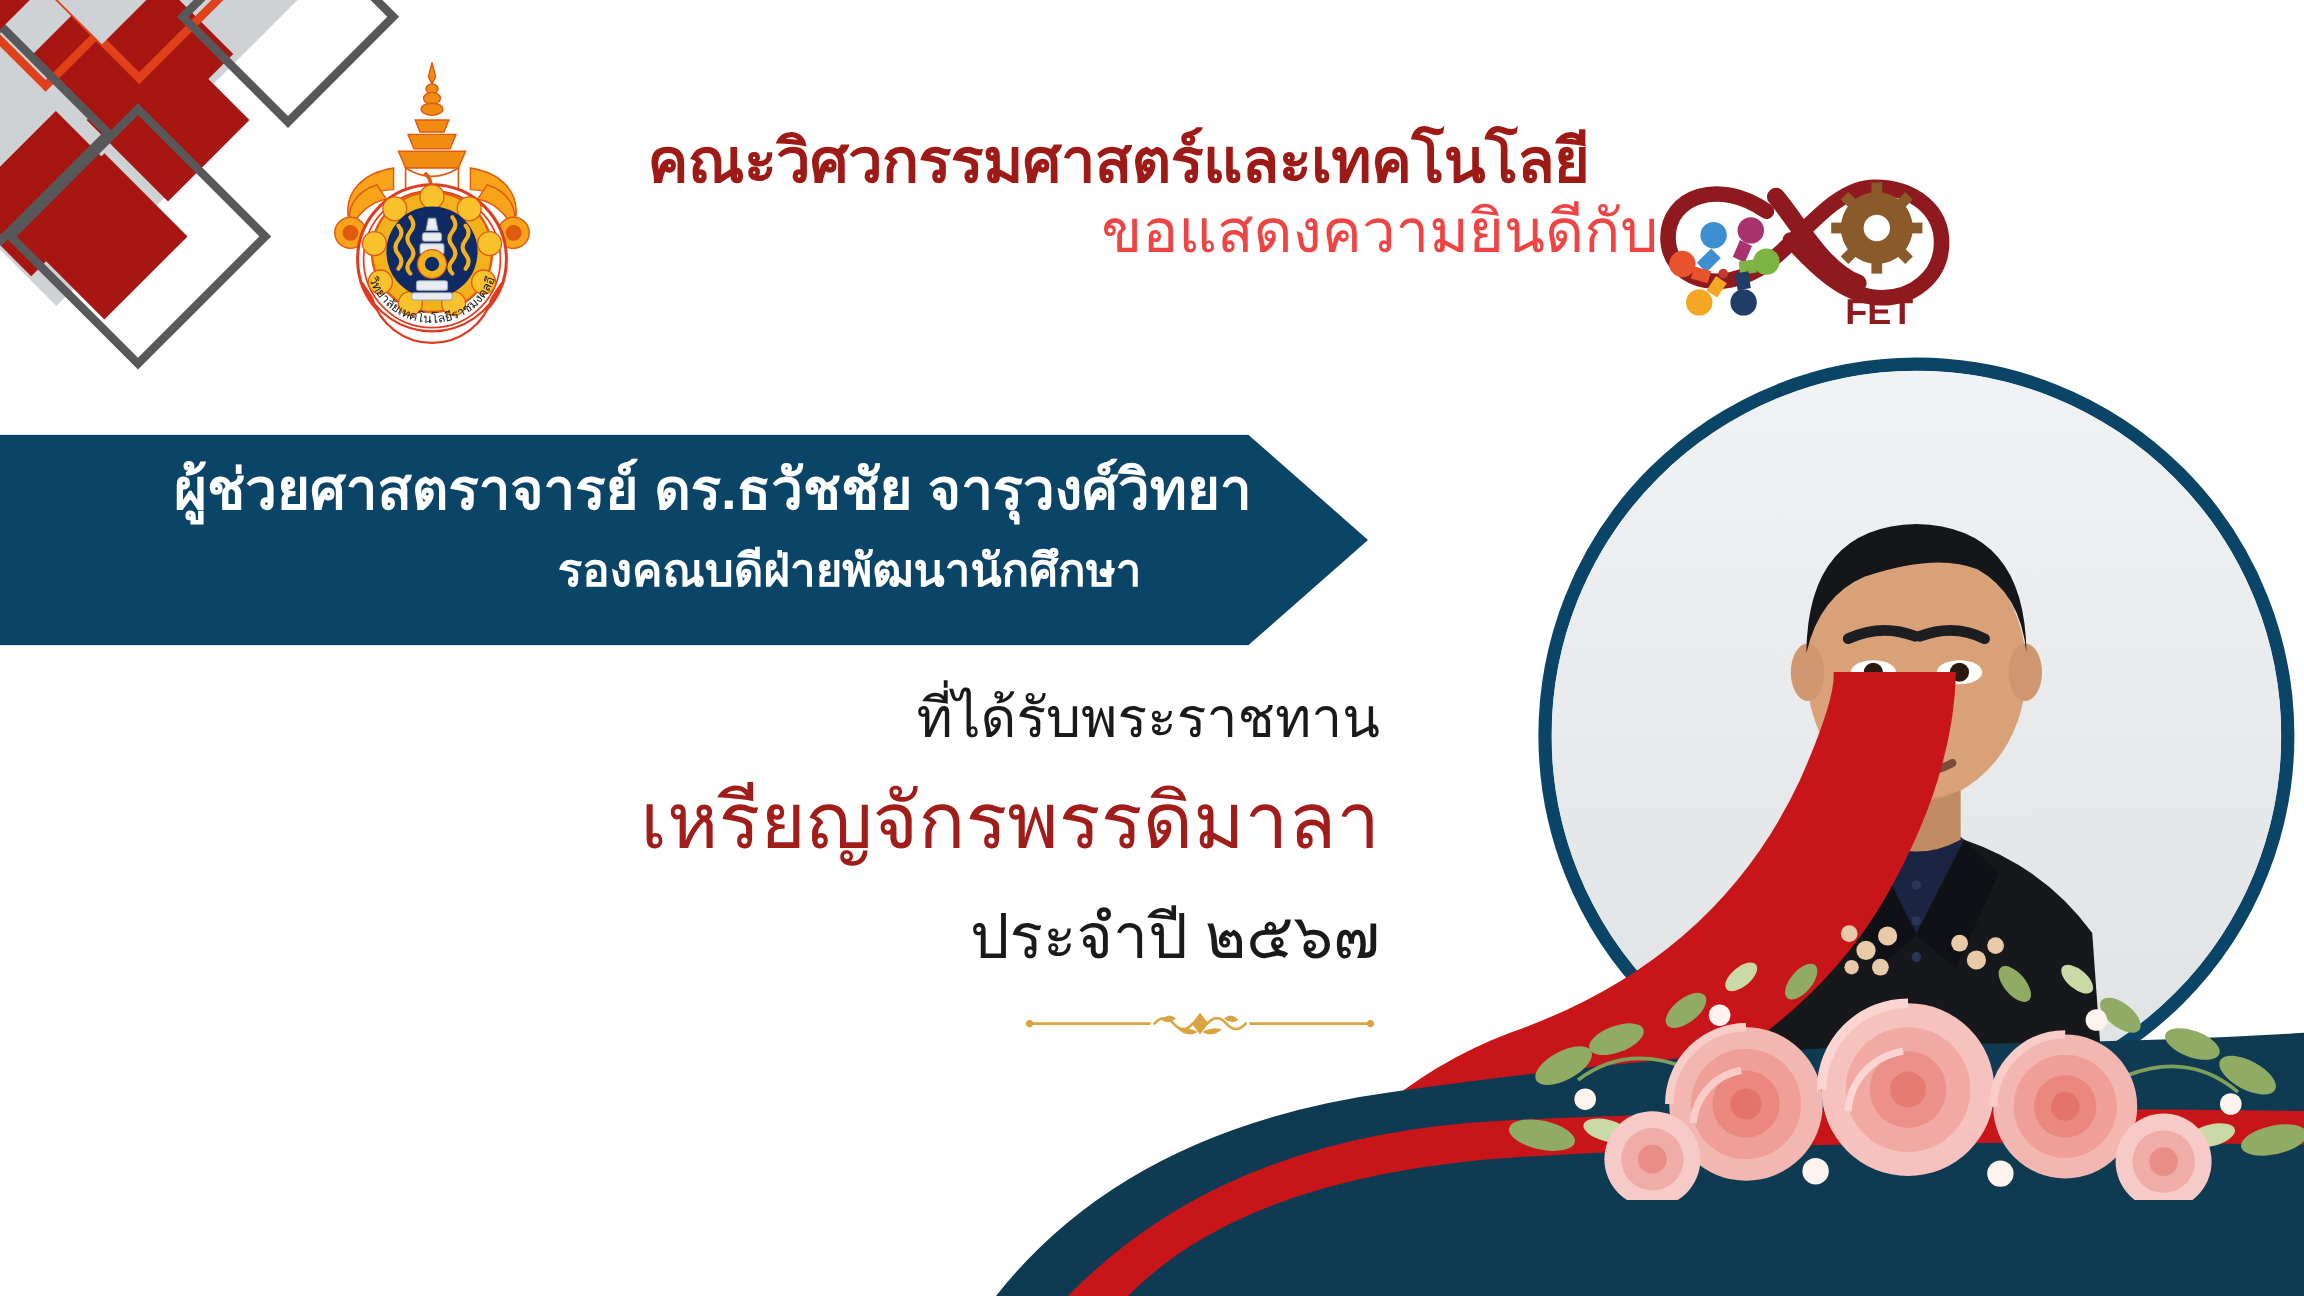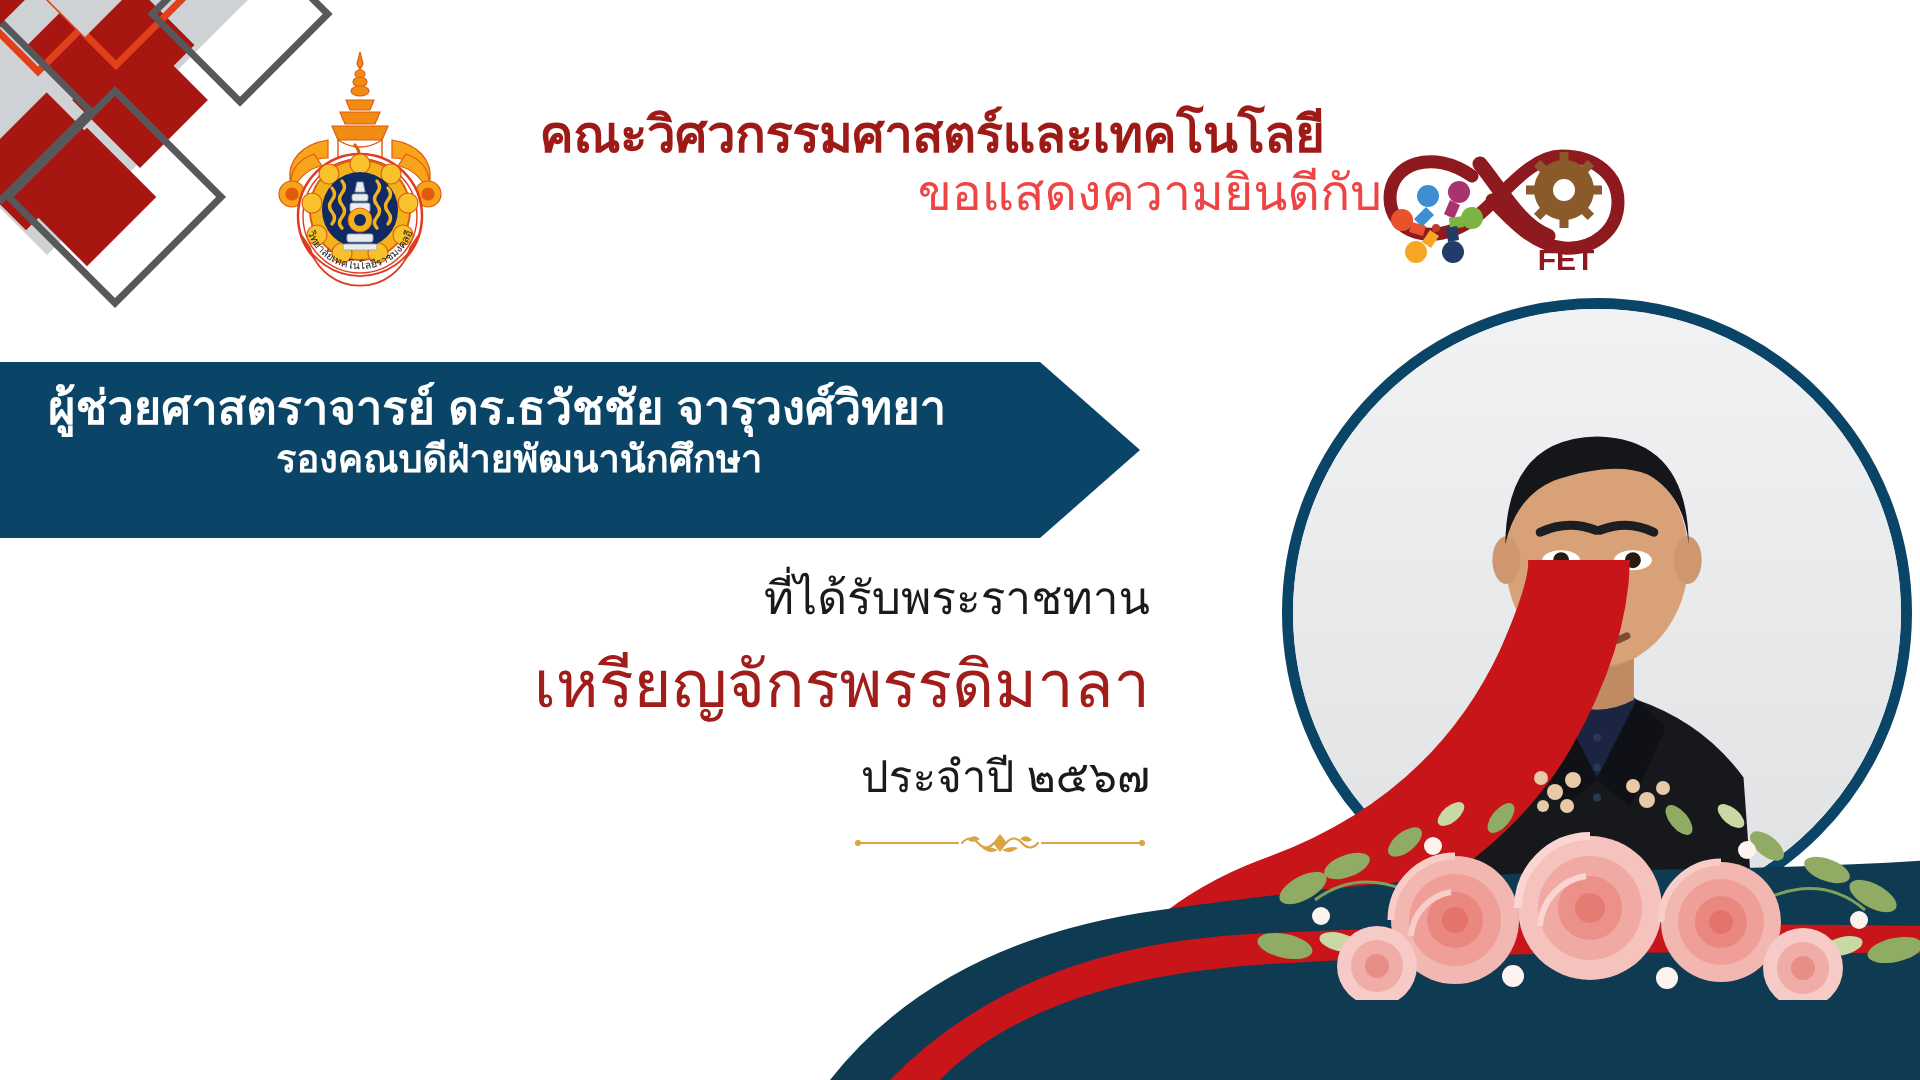--- a/index.html
+++ b/index.html
@@ -28,29 +28,30 @@
   }
   .fet-logo { position:absolute; left:1380px; top:130px; width:250px; height:145px; }
 
   
   .name-banner {
     position:absolute; left:0; top:362px; width:1140px; height:176px;
     background:#0a4466;
     clip-path:polygon(0 0, 1040px 0, 1140px 88px, 1040px 176px, 0 176px);
     color:#ffffff;
     padding:18px 0 0 48px;
+    text-align:center;
   }
   .name-line { font-size:47px; font-weight:bold; line-height:1.18; white-space:nowrap; }
-  .role-line { font-size:38px; font-weight:bold; line-height:1.2; margin-top:2px; padding-left:228px; white-space:nowrap; }
+  .role-line { font-size:38px; font-weight:bold; line-height:1.2; margin-top:19px; padding-left:228px; white-space:nowrap; }
 
   
   .body-block { position:absolute; left:0; top:570px; width:1150px; text-align:right; }
   .awarded-line { font-size:46px; color:#1a1a1a; line-height:1.25; }
   .medal-line { font-size:65px; color:#a01d1a; line-height:1.25; margin-top:16px; font-weight:500; }
-  .year-line { font-size:44px; color:#1a1a1a; line-height:1.25; margin-top:24px; }
+  .year-line { font-size:52px; color:#1a1a1a; line-height:1.25; margin-top:24px; }
   .ornament { margin:22px auto 0; width:300px; height:34px; }
 
   
   .portrait-wrap { position:absolute; left:1282px; top:298px; width:630px; height:630px; }
   .portrait-ring {
     position:absolute; inset:0; border-radius:50%;
     border:11px solid #0a4466; overflow:hidden; background:#e9eaec;
   }
   .portrait-photo { position:absolute; inset:0; }
 

